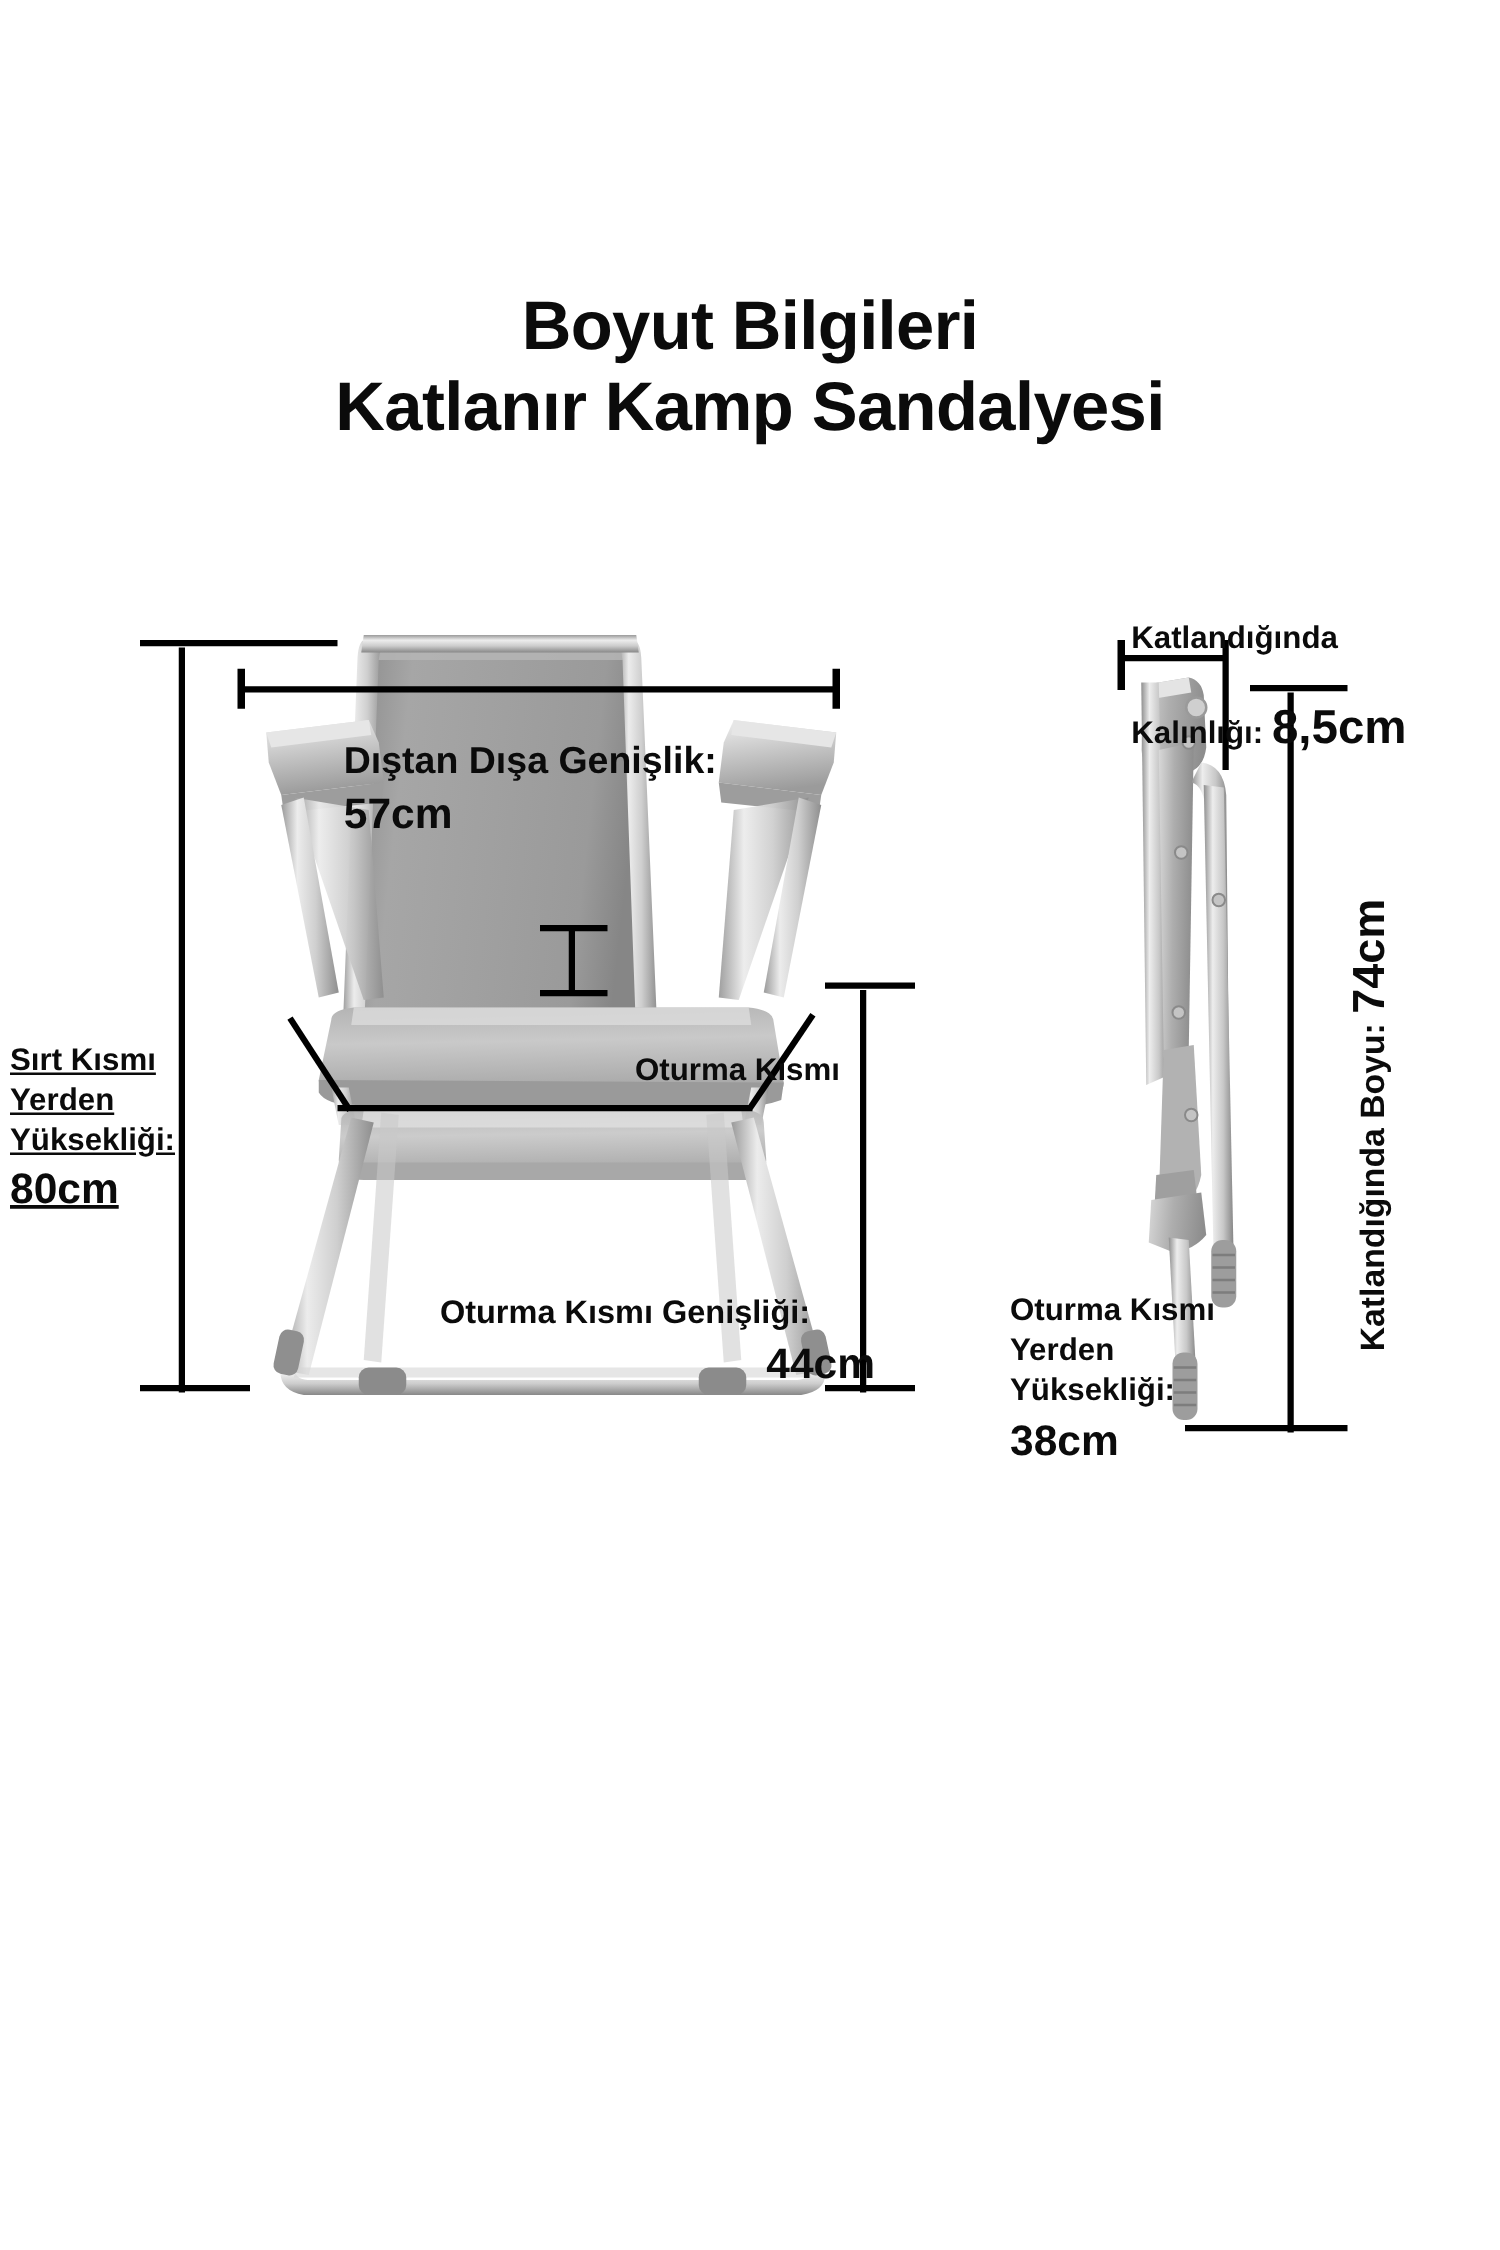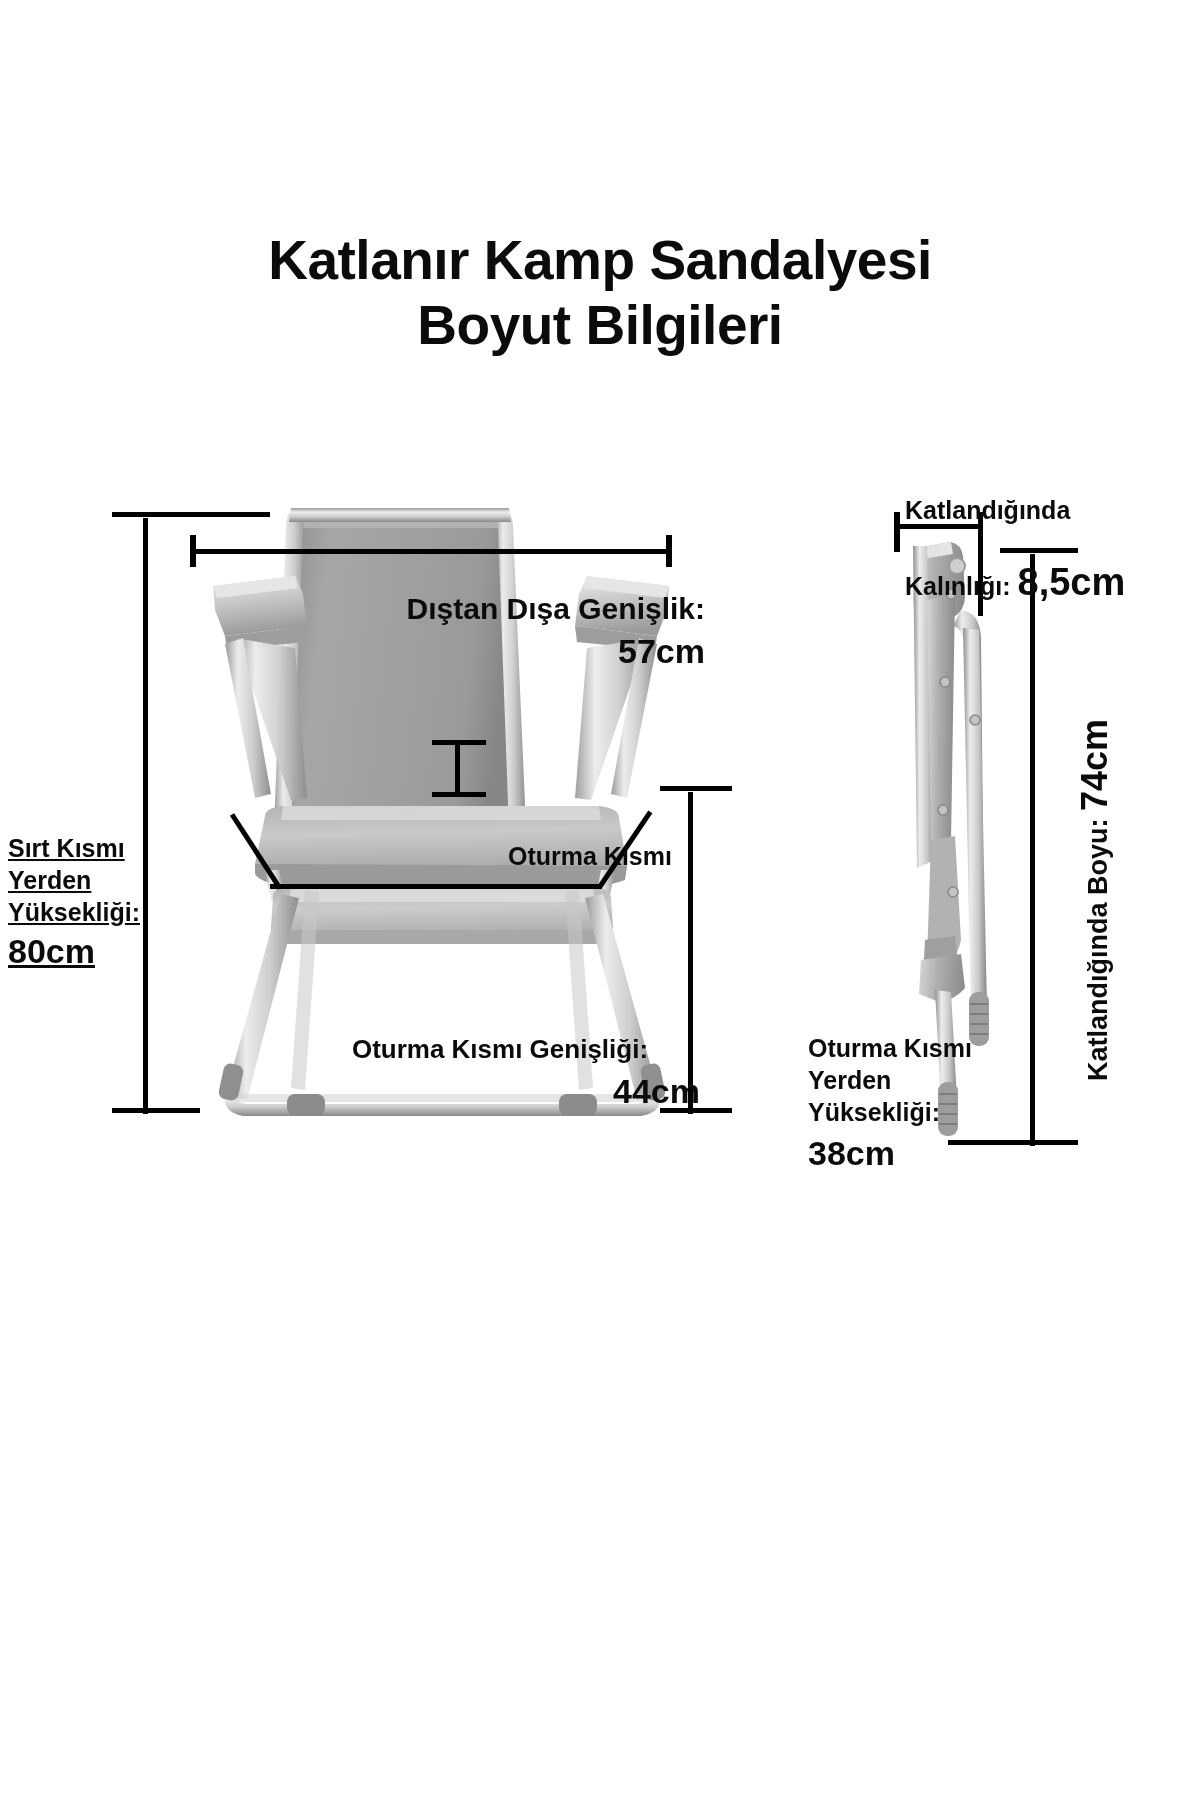--- a/index.html
+++ b/index.html
@@ -63,21 +63,21 @@
     display: block;
     margin-top: 2px;
   }
 
   
   #label-outer-width {
     left: 275px;
     top: 552px;
     width: 430px;
     font-size: 30px;
-    text-align: right;
+    text-align: left;
   }
   #label-outer-width .big {
     font-size: 34px;
     display: block;
     margin-top: 1px;
   }
 
   
   #label-seat-depth-1 {
     left: 508px;
@@ -171,22 +171,22 @@
     position: absolute;
   }
   svg { display: block; }
 </style>
 </head>
 <body>
 
 <div id="page">
 
   <div class="title-block">
+    <div class="title-line">Boyut Bilgileri</div>
     <div class="title-line">Katlanır Kamp Sandalyesi</div>
-    <div class="title-line">Boyut Bilgileri</div>
   </div>
 
   <div class="art" style="left:195px; top:498px; width:520px; height:640px;">
     <svg width="520" height="640" viewBox="0 0 520 640" xmlns="http://www.w3.org/2000/svg">
       <defs>
         <linearGradient id="tubeV" x1="0" y1="0" x2="1" y2="0">
           <stop offset="0%" stop-color="#9a9a9a"></stop>
           <stop offset="28%" stop-color="#ececec"></stop>
           <stop offset="60%" stop-color="#cfcfcf"></stop>
           <stop offset="100%" stop-color="#8e8e8e"></stop>

